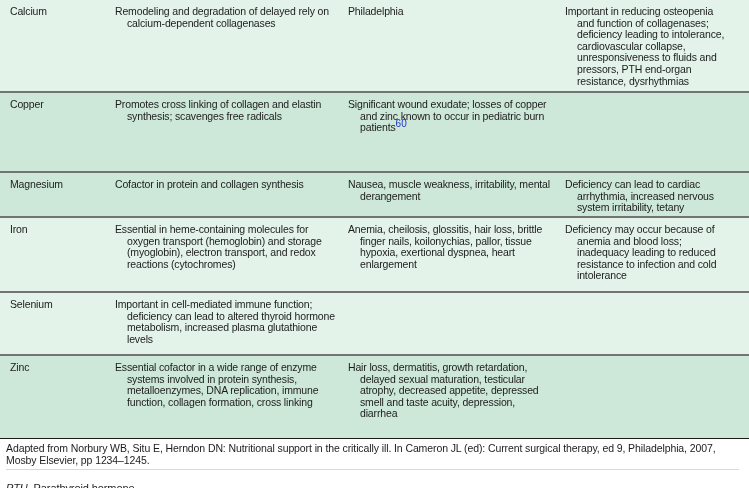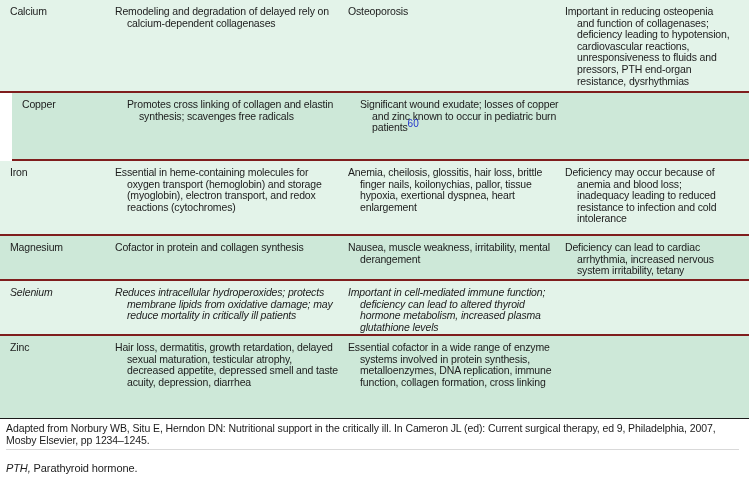--- a/index.html
+++ b/index.html
@@ -16,31 +16,31 @@
   }
   .mineral-table {
     width: 749px;
     box-sizing: border-box;
   }
   .trow {
     display: grid;
     grid-template-columns: 105px 233px 217px 1fr;
     box-sizing: border-box;
     padding: 0 8px 0 10px;
-    border-bottom: 2px solid #7f1d1d;
+    border-bottom: 2px solid #737373;
   }
   .trow.light { background: #e3f3e9; }
   .trow.dark  { background: #cde8d8; }
   .trow:last-of-type { border-bottom: none; }
 
   .r0 { height: 93px; }
-  .r1 { height: 68px; margin-left: 12px; }
+  .r1 { height: 80px; }
   .r2 { height: 75px; }
   .r3 { height: 45px; }
-  .r4 { height: 55px; font-style: italic; }
+  .r4 { height: 63px; }
   .r5 { height: 82px; }
 
   .cell {
     font-size: 10.5px;
     line-height: 11.6px;
     letter-spacing: -0.15px;
     padding-top: 6px;
     padding-right: 10px;
     box-sizing: border-box;
   }
@@ -87,54 +87,53 @@
   }
 </style>
 </head>
 <body>
 
 <div class="mineral-table">
 
   <div class="trow light r0">
     <div class="cell mineral">Calcium</div>
     <div class="cell hang">Remodeling and degradation of delayed rely on calcium-dependent collagenases</div>
-    <div class="cell hang">Osteoporosis</div>
-    <div class="cell hang">Important in reducing osteopenia and function of collagenases; deficiency leading to hypotension, cardiovascular reactions, unresponsiveness to fluids and pressors, PTH end-organ resistance, dysrhythmias</div>
+    <div class="cell hang">Philadelphia</div>
+    <div class="cell hang">Important in reducing osteopenia and function of collagenases; deficiency leading to intolerance, cardiovascular collapse, unresponsiveness to fluids and pressors, PTH end-organ resistance, dysrhythmias</div>
   </div>
 
   <div class="trow dark r1">
     <div class="cell mineral">Copper</div>
     <div class="cell hang">Promotes cross linking of collagen and elastin synthesis; scavenges free radicals</div>
     <div class="cell hang"><span>Significant wound exudate; losses of copper and zinc known to occur in pediatric burn patients</span><sup class="ref">60</sup></div>
+  </div>
+
+  <div class="trow dark r3">
+    <div class="cell mineral">Magnesium</div>
+    <div class="cell hang">Cofactor in protein and collagen synthesis</div>
+    <div class="cell hang">Nausea, muscle weakness, irritability, mental derangement</div>
+    <div class="cell hang">Deficiency can lead to cardiac arrhythmia, increased nervous system irritability, tetany</div>
   </div>
 
   <div class="trow light r2">
     <div class="cell mineral">Iron</div>
     <div class="cell hang">Essential in heme-containing molecules for oxygen transport (hemoglobin) and storage (myoglobin), electron transport, and redox reactions (cytochromes)</div>
     <div class="cell hang">Anemia, cheilosis, glossitis, hair loss, brittle finger nails, koilonychias, pallor, tissue hypoxia, exertional dyspnea, heart enlargement</div>
     <div class="cell hang">Deficiency may occur because of anemia and blood loss; inadequacy leading to reduced resistance to infection and cold intolerance</div>
   </div>
 
-  <div class="trow dark r3">
-    <div class="cell mineral">Magnesium</div>
-    <div class="cell hang">Cofactor in protein and collagen synthesis</div>
-    <div class="cell hang">Nausea, muscle weakness, irritability, mental derangement</div>
-    <div class="cell hang">Deficiency can lead to cardiac arrhythmia, increased nervous system irritability, tetany</div>
-  </div>
-
   <div class="trow light r4">
     <div class="cell mineral">Selenium</div>
-    <div class="cell hang">Reduces intracellular hydroperoxides; protects membrane lipids from oxidative damage; may reduce mortality in critically ill patients</div>
     <div class="cell hang">Important in cell-mediated immune function; deficiency can lead to altered thyroid hormone metabolism, increased plasma glutathione levels</div>
   </div>
 
   <div class="trow dark r5">
     <div class="cell mineral">Zinc</div>
+    <div class="cell hang">Essential cofactor in a wide range of enzyme systems involved in protein synthesis, metalloenzymes, DNA replication, immune function, collagen formation, cross linking</div>
     <div class="cell hang">Hair loss, dermatitis, growth retardation, delayed sexual maturation, testicular atrophy, decreased appetite, depressed smell and taste acuity, depression, diarrhea</div>
-    <div class="cell hang">Essential cofactor in a wide range of enzyme systems involved in protein synthesis, metalloenzymes, DNA replication, immune function, collagen formation, cross linking</div>
   </div>
 
 </div>
 
 <div class="footnotes">
   <p class="source">Adapted from Norbury WB, Situ E, Herndon DN: Nutritional support in the critically ill. In Cameron JL (ed): Current surgical therapy, ed 9, Philadelphia, 2007, Mosby Elsevier, pp 1234–1245.</p>
   <p class="abbrev"><span class="abbr-term">PTH,</span><span> Parathyroid hormone.</span></p>
 </div>
 
 </body></html>

